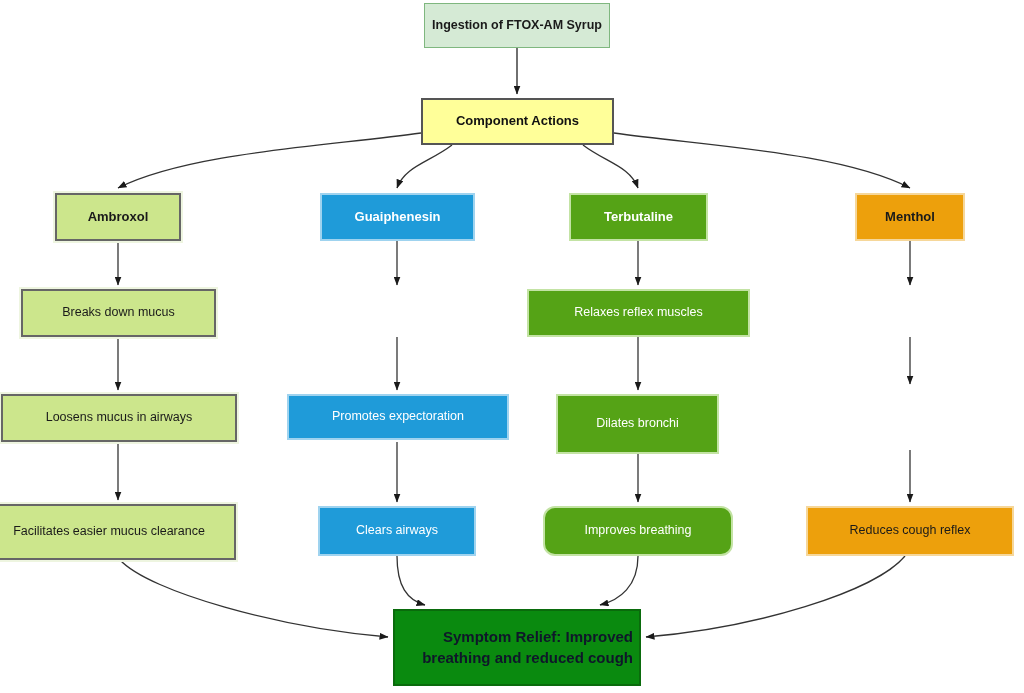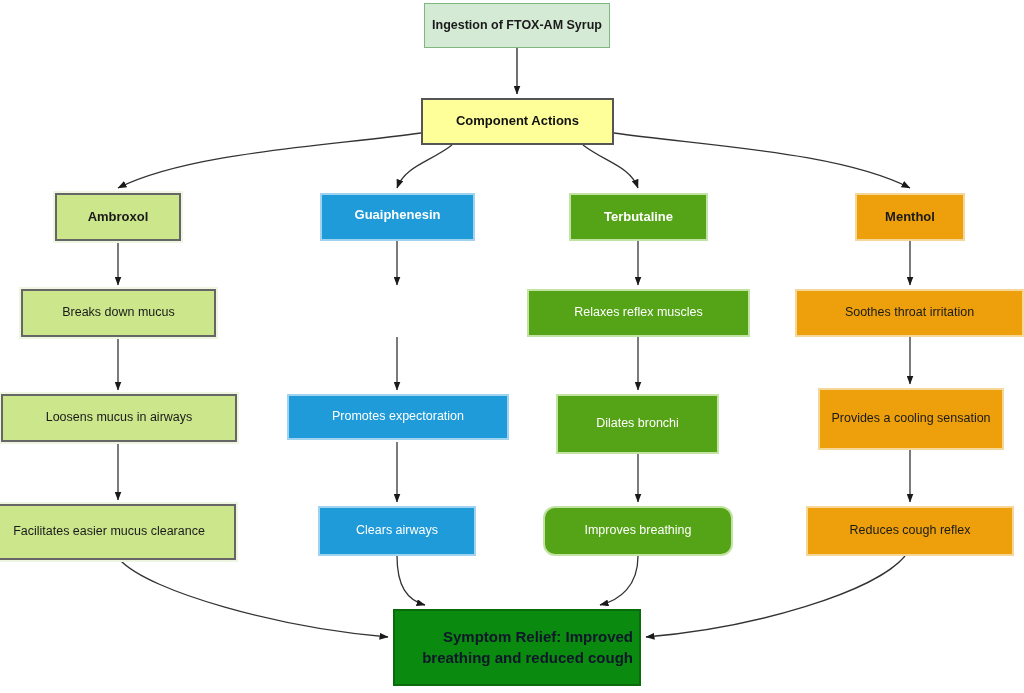--- a/index.html
+++ b/index.html
@@ -27,21 +27,21 @@
     pointer-events: none;
   }
   .node {
     position: absolute;
     box-sizing: border-box;
     display: flex;
     align-items: center;
     justify-content: center;
     text-align: center;
     line-height: 1.25;
-    padding: 16px 6px;
+    padding: 2px 6px;
     z-index: 2;
   }
   .node-label {
     display: block;
     width: 100%;
   }
   
   .n-start {
     background: #d5ead5;
     border: 1.5px solid #7fb77f;
@@ -63,21 +63,21 @@
     color: #1a1a1a;
     font-size: 12.5px;
   }
   .n-ambroxol.head { font-weight: bold; font-size: 13px; }
   .n-guai {
     background: #1f9bd9;
     border: 2px solid #9fd3ef;
     color: #ffffff;
     font-size: 12.5px;
   }
-  .n-guai.head { font-weight: bold; font-size: 13px; align-items: flex-end; }
+  .n-guai.head { font-weight: bold; font-size: 13px; }
   .n-terb {
     background: #55a316;
     border: 2px solid #c3e3a4;
     color: #ffffff;
     font-size: 12.5px;
   }
   .n-terb.head { font-weight: bold; font-size: 13px; }
   .n-menthol {
     background: #eda00c;
     border: 2px solid #f6d79a;
@@ -175,26 +175,20 @@
   <div class="node n-terb" style="left:556px; top:394px; width:163px; height:60px;">
     <span class="node-label">Dilates bronchi</span>
   </div>
   <div class="node n-terb" style="left:543px; top:506px; width:190px; height:50px;border-radius:12px;">
     <span class="node-label">Improves breathing</span>
   </div>
 
   <div class="node n-menthol head" style="left:855px; top:193px; width:110px; height:48px;">
     <span class="node-label">Menthol</span>
   </div>
-  <div class="node n-menthol" style="left:795px; top:289px; width:229px; height:48px;">
-    <span class="node-label">Soothes throat irritation</span>
-  </div>
-  <div class="node n-menthol" style="left:818px; top:388px; width:186px; height:62px;">
-    <span class="node-label">Provides a cooling sensation</span>
-  </div>
   <div class="node n-menthol" style="left:806px; top:506px; width:208px; height:50px;">
     <span class="node-label">Reduces cough reflex</span>
   </div>
 
   <div class="node n-end" style="left:393px; top:609px; width:248px; height:77px;">
     <span class="node-label">Symptom Relief: Improved breathing and reduced cough</span>
   </div>
 
 </div>
 

